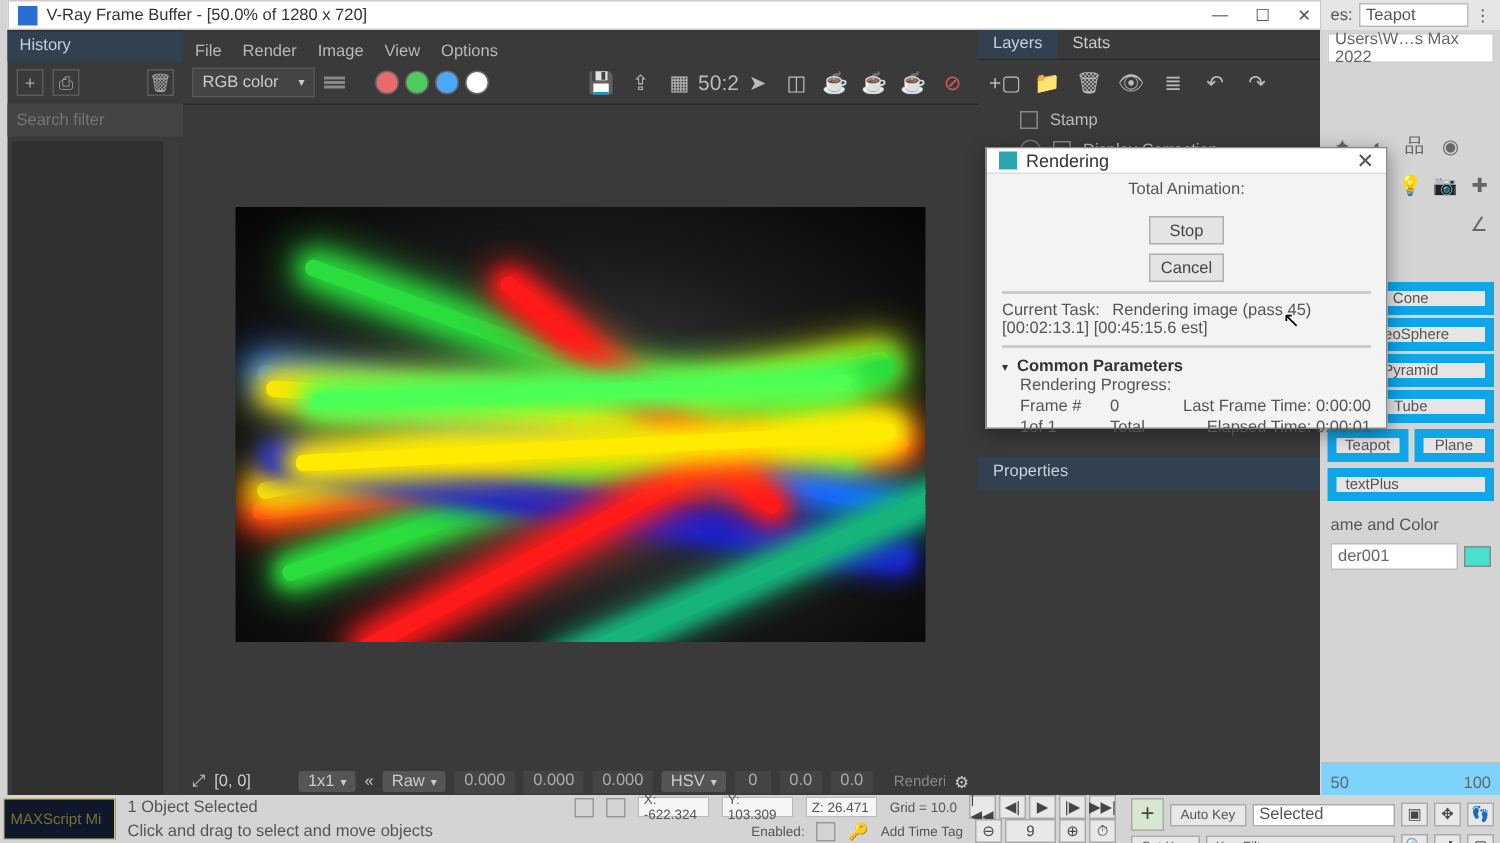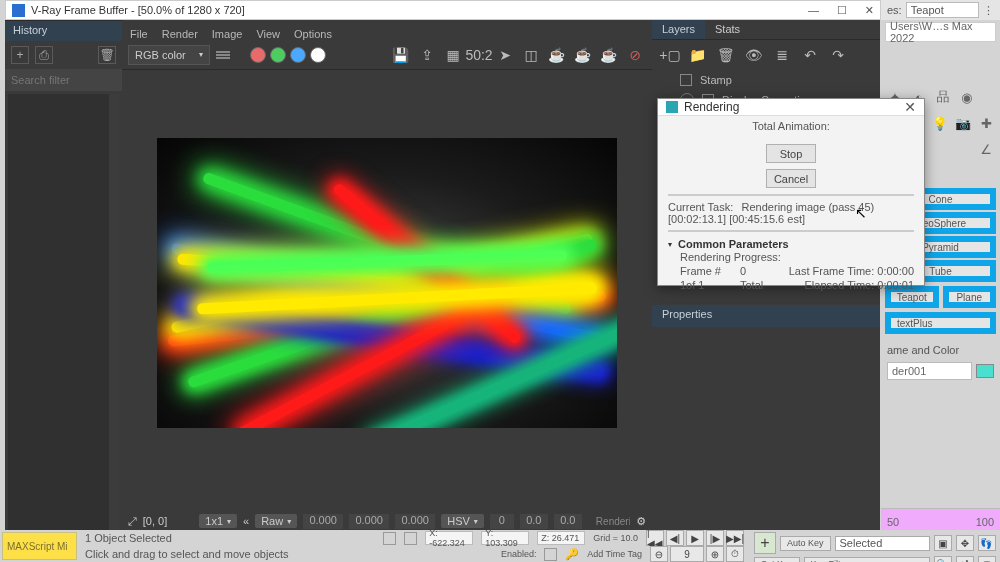--- a/index.html
+++ b/index.html
@@ -65,23 +65,23 @@
 .rside .rhdr { height:20px; background:#e5e5e5; display:flex; align-items:center; padding:0 6px; color:#555; gap:4px; }
 .rside .rhdr .ddl { background:#fff; border:1px solid #bbb; padding:0 4px; height:16px; display:flex; align-items:center; flex:1; cursor:pointer; font-size:10px; }
 .rside .path { height:20px; background:#fff; border:1px solid #ccc; margin:2px 4px; padding:2px 4px; color:#666; font-size:10px; display:flex; align-items:center; }
 .rside .tabrow { height:26px; display:flex; align-items:center; gap:4px; padding:0 4px; }
 .rside .tabrow .rt { width:20px; height:20px; color:#666; display:flex; align-items:center; justify-content:center; cursor:pointer; font-size:13px; }
 .rside .objlist { padding:4px; }
 .rside .obj { height:22px; background:#e5e5e5; border:6px solid #0ea5e9; margin:2px 0; color:#555; display:flex; align-items:center; justify-content:center; cursor:pointer; font-size:10px; }
 .rside .sechdr { height:20px; display:flex; align-items:center; padding:0 6px; color:#555; font-size:10px; }
 .rside .swatch { width:18px; height:14px; background:#4ae0d0; border:1px solid #888; margin-left:auto; }
 .rside .namebox { height:18px; background:#fff; border:1px solid #bbb; margin:2px 6px; padding:1px 4px; color:#666; font-size:10px; display:flex; align-items:center; }
-.ruler { position:absolute; top:508px; left:881px; width:119px; height:22px; background:#f0abfc; display:flex; align-items:flex-end; justify-content:space-between; padding:0 6px 2px; color:#666; font-size:9px; border-top:1px solid #bbb; }
+.ruler { position:absolute; top:508px; left:881px; width:119px; height:22px; background:#7dd3fc; display:flex; align-items:flex-end; justify-content:space-between; padding:0 6px 2px; color:#666; font-size:9px; border-top:1px solid #bbb; }
 .botbar { position:absolute; top:530px; left:0; width:1000px; height:32px; background:#d4d4d4; display:flex; }
-.botbar .maxs { width:75px; height:28px; margin:2px; background:#fde047; border:1px solid #c8c080; color:#7a7030; font-size:10px; display:flex; align-items:center; padding:0 4px; }
+.botbar .maxs { width:75px; height:28px; margin:2px; background:#0f172a; border:1px solid #c8c080; color:#7a7030; font-size:10px; display:flex; align-items:center; padding:0 4px; }
 .botbar .mid { flex:1; display:flex; flex-direction:column; }
 .botbar .status1 { height:16px; display:flex; align-items:center; gap:8px; padding:0 6px; color:#555; font-size:10px; }
 .botbar .status2 { height:16px; display:flex; align-items:center; gap:8px; padding:0 6px; color:#555; font-size:10px; }
 .botbar .sq { width:13px; height:13px; border:1px solid #999; cursor:pointer; }
 .botbar .coord { display:flex; align-items:center; gap:2px; }
 .botbar .coord .cv { width:48px; height:14px; background:#f5f5f5; border:1px solid #bbb; padding:0 3px; font-size:9px; display:flex; align-items:center; }
 .botbar .playgrp { display:flex; gap:2px; align-items:center; }
 .botbar .pbtn { width:18px; height:16px; border:1px solid #aaa; background:#e8e8e8; display:flex; align-items:center; justify-content:center; cursor:pointer; font-size:10px; color:#444; }
 .botbar .right { width:250px; display:flex; flex-direction:column; padding:2px 4px; gap:2px; }
 .botbar .right .r1 { display:flex; gap:4px; align-items:center; }

